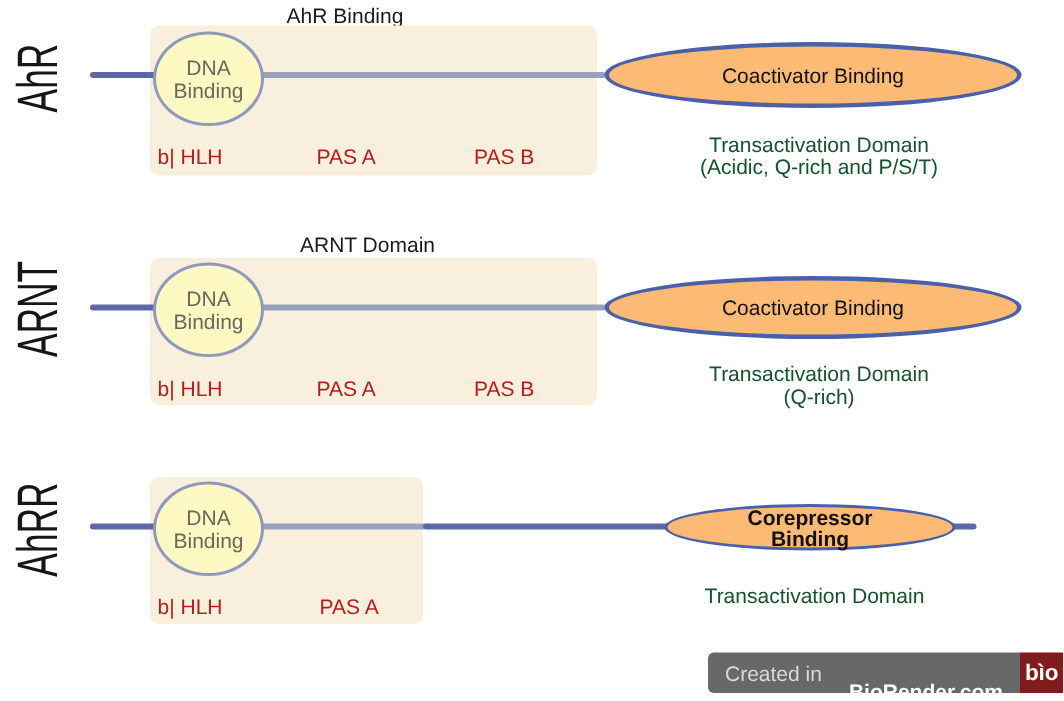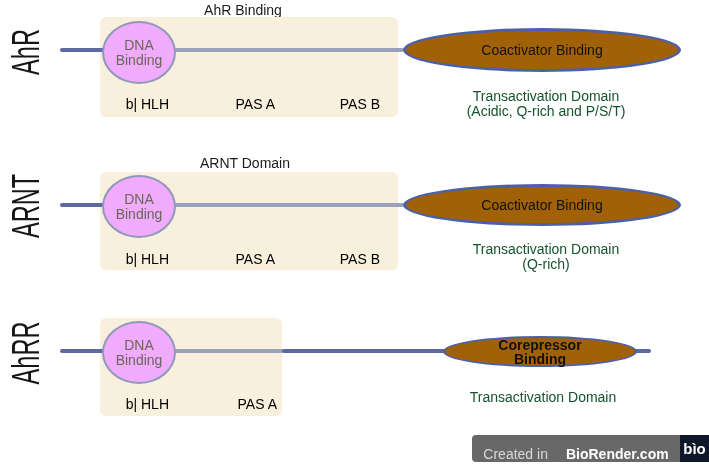--- a/index.html
+++ b/index.html
@@ -23,71 +23,71 @@
   .domain-box{
     position:absolute;background:#f8f0dc;border-radius:6px;z-index:1;
   }
   
   .seg{position:absolute;height:4px;border-radius:2px;z-index:2;}
   .seg.dark{background:#5c69a4;}
   .seg.light{background:#99a1bd;}
   
   .node{
     position:absolute;width:74px;height:63px;border-radius:50%;
-    background:#f0abfc;border:2.5px solid #8f99bb;box-sizing:border-box;
+    background:#fef9c3;border:2.5px solid #8f99bb;box-sizing:border-box;
     display:flex;align-items:center;justify-content:center;z-index:3;
   }
   .node span{
     display:block;width:58px;text-align:center;
     font-size:14px;line-height:15px;font-weight:500;color:#6b675c;
   }
   
   .region-label{
-    position:absolute;width:64px;text-align:right;
-    font-size:14px;font-weight:500;color:#000000;z-index:4;
+    position:absolute;width:64px;text-align:left;
+    font-size:14px;font-weight:500;color:#b91c1c;z-index:4;
   }
   
   .bind-ellipse{
     position:absolute;border-radius:50%;
-    background:#a16207;border:3px solid #4a61a9;box-sizing:border-box;
+    background:#fdba74;border:3px solid #4a61a9;box-sizing:border-box;
     display:flex;align-items:center;justify-content:center;z-index:3;
   }
   .bind-ellipse span{
     display:block;text-align:center;
     font-size:14px;line-height:16px;font-weight:500;color:#111;
   }
   .bind-ellipse.small span{line-height:14px;}
   
   .caption{
     position:absolute;width:210px;text-align:center;
     font-size:14px;line-height:15px;font-weight:500;color:#14532d;
   }
   .caption span{display:block;}
   
   .wm-bar{
     position:absolute;left:472px;top:435px;width:208px;height:27px;
     background:#686868;border-radius:4px 0 0 4px;
-    display:flex;align-items:flex-end;justify-content:center;gap:18px;
+    display:flex;align-items:center;justify-content:center;gap:18px;
     font-size:14px;z-index:5;
   }
   .wm-prefix{color:#d9d9d9;font-weight:400;}
   .wm-brand{color:#ffffff;font-weight:700;margin-top:24px;}
   .wm-logo{
     position:absolute;left:680px;top:435px;width:29px;height:27px;
-    background:#0f172a;display:flex;align-items:center;justify-content:center;
+    background:#7f1d1d;display:flex;align-items:center;justify-content:center;
     color:#fff;font-weight:700;font-size:15px;z-index:5;
   }
 </style>
 </head>
 <body>
 
 <div class="canvas">
 
   <div class="side-label" style="top:30px;">AhR</div>
-  <div class="binding-title" style="left:158px;top:2px;">AhR Binding</div>
+  <div class="binding-title" style="left:145px;top:2px;">AhR Binding</div>
   <div class="domain-box" style="left:100px;top:17px;width:298px;height:100px;"></div>
 
   <div class="seg dark" style="left:60px;top:48px;width:46px;"></div>
   <div class="seg light" style="left:174px;top:48px;width:230px;"></div>
 
   <div class="node" style="left:102px;top:21px;">
     <span>DNA Binding</span>
   </div>
 
   <div class="region-label" style="left:105px;top:96px;">b| HLH</div>

